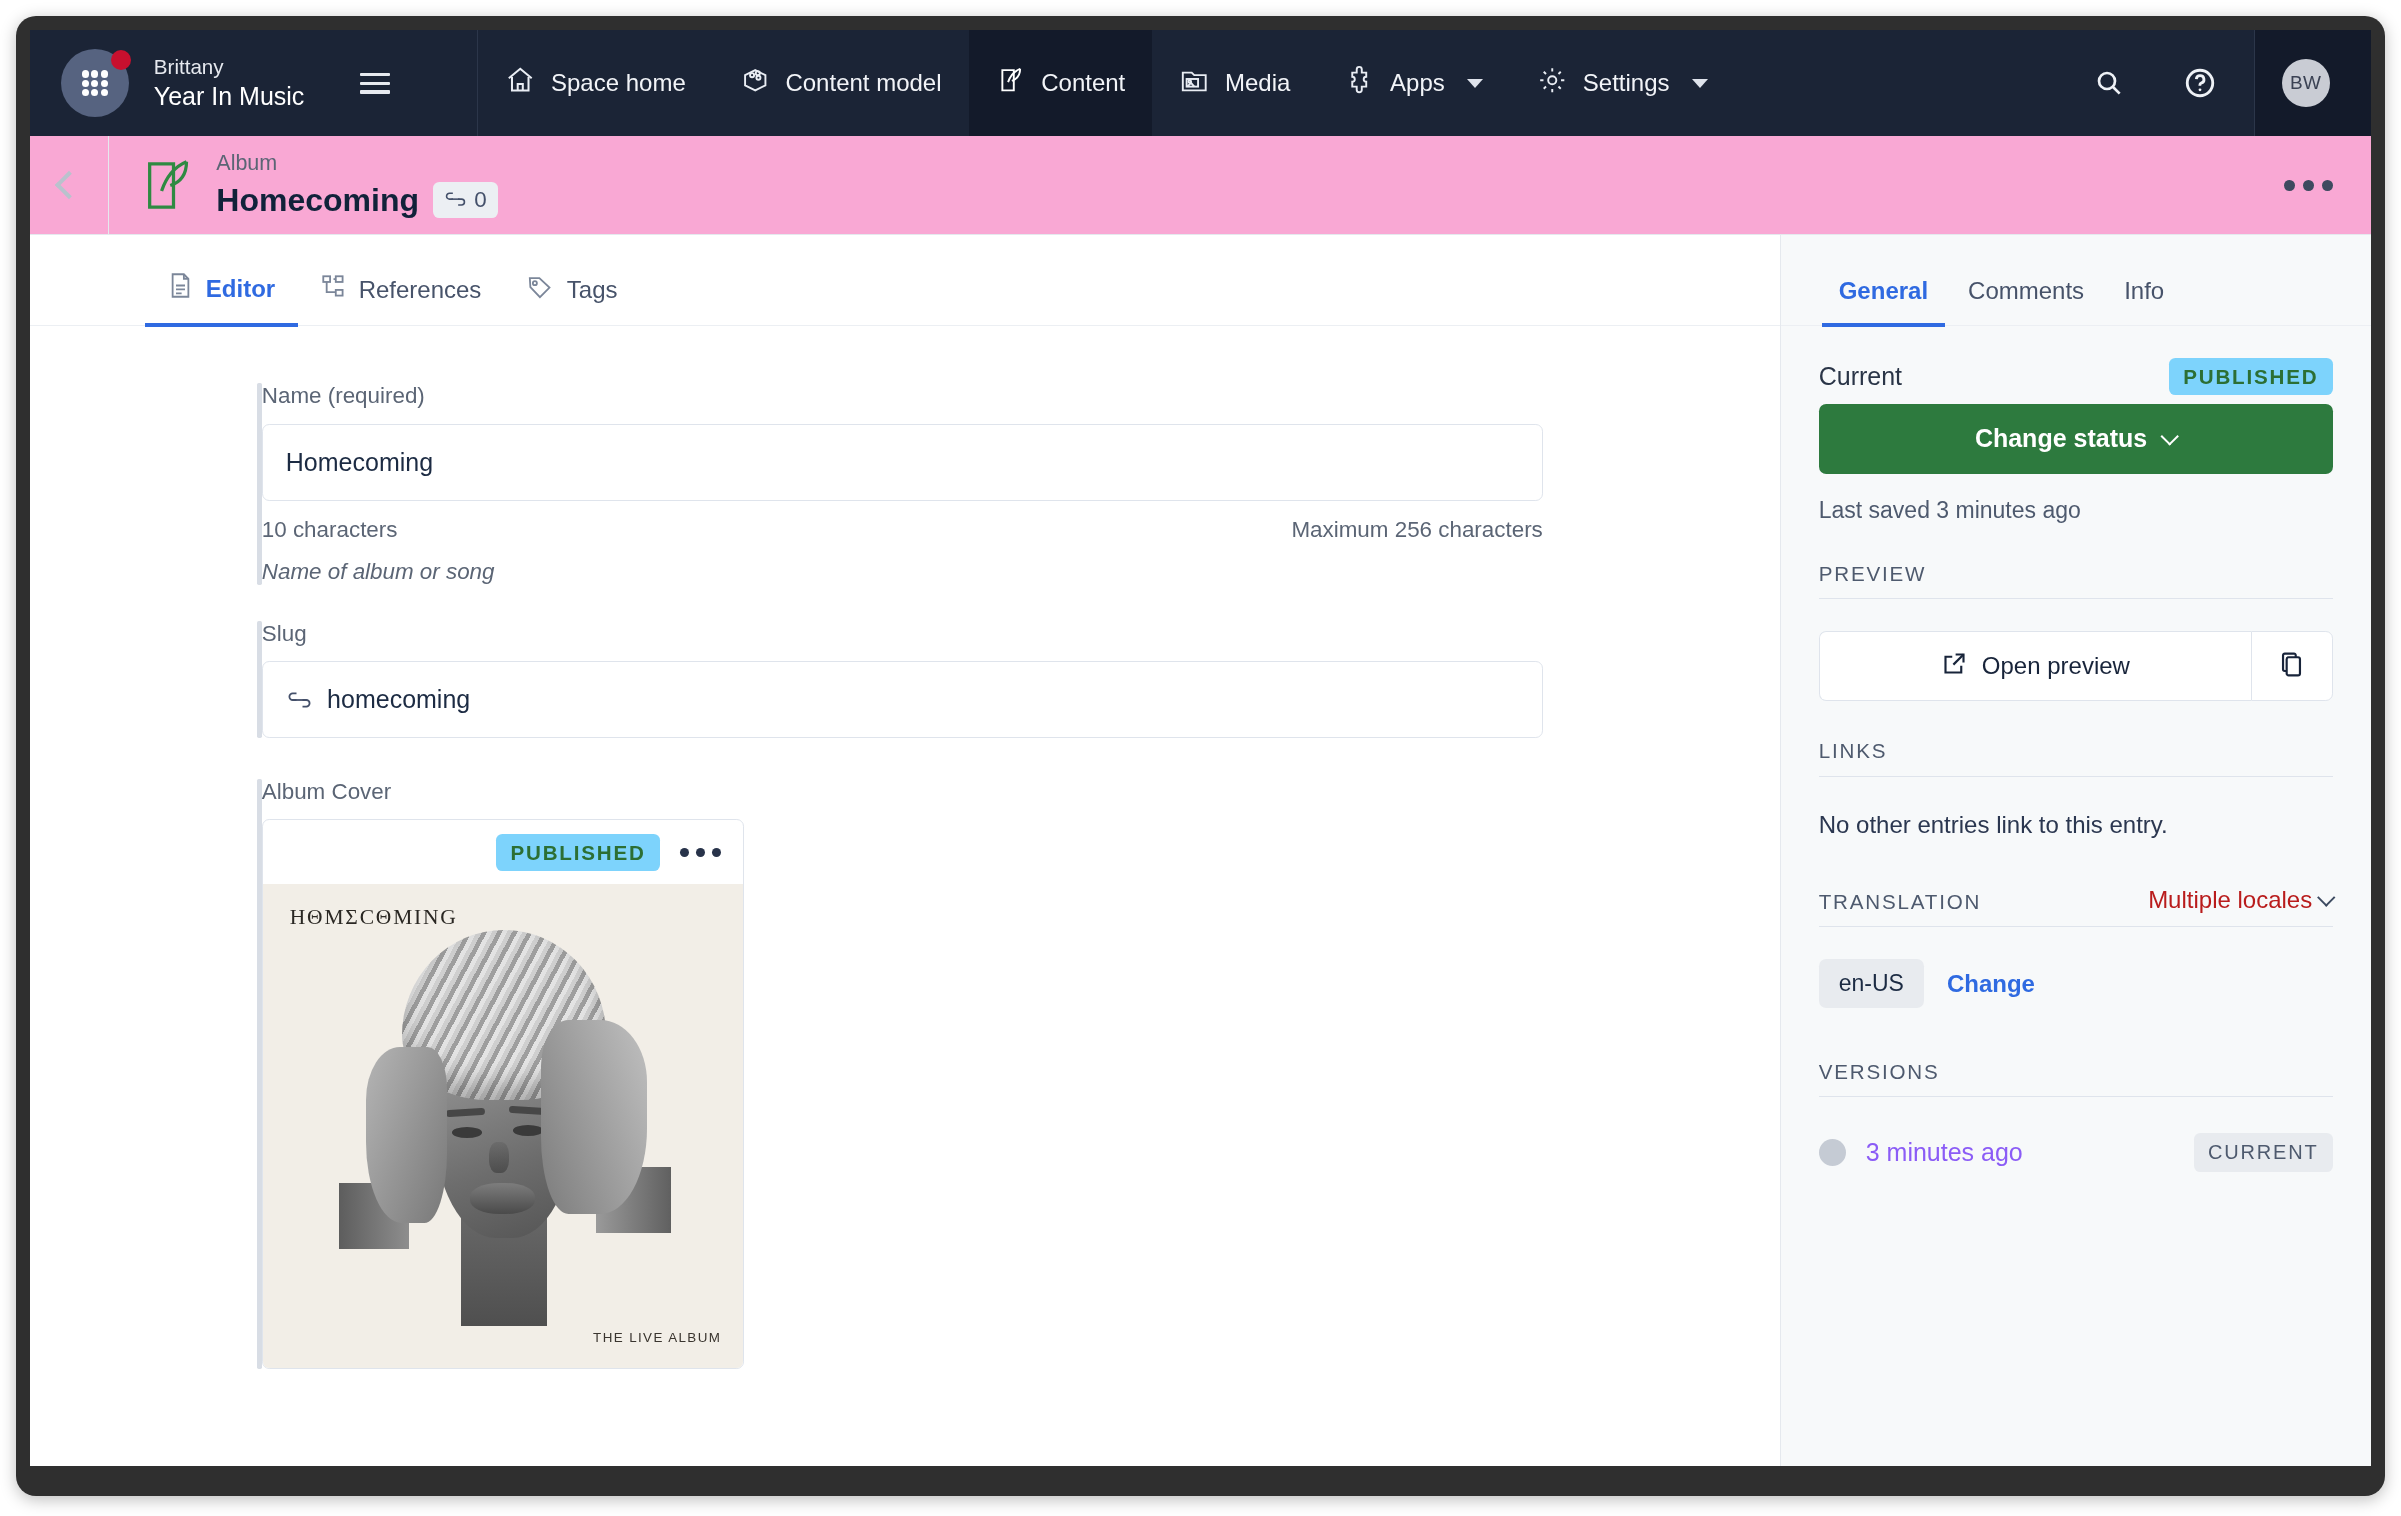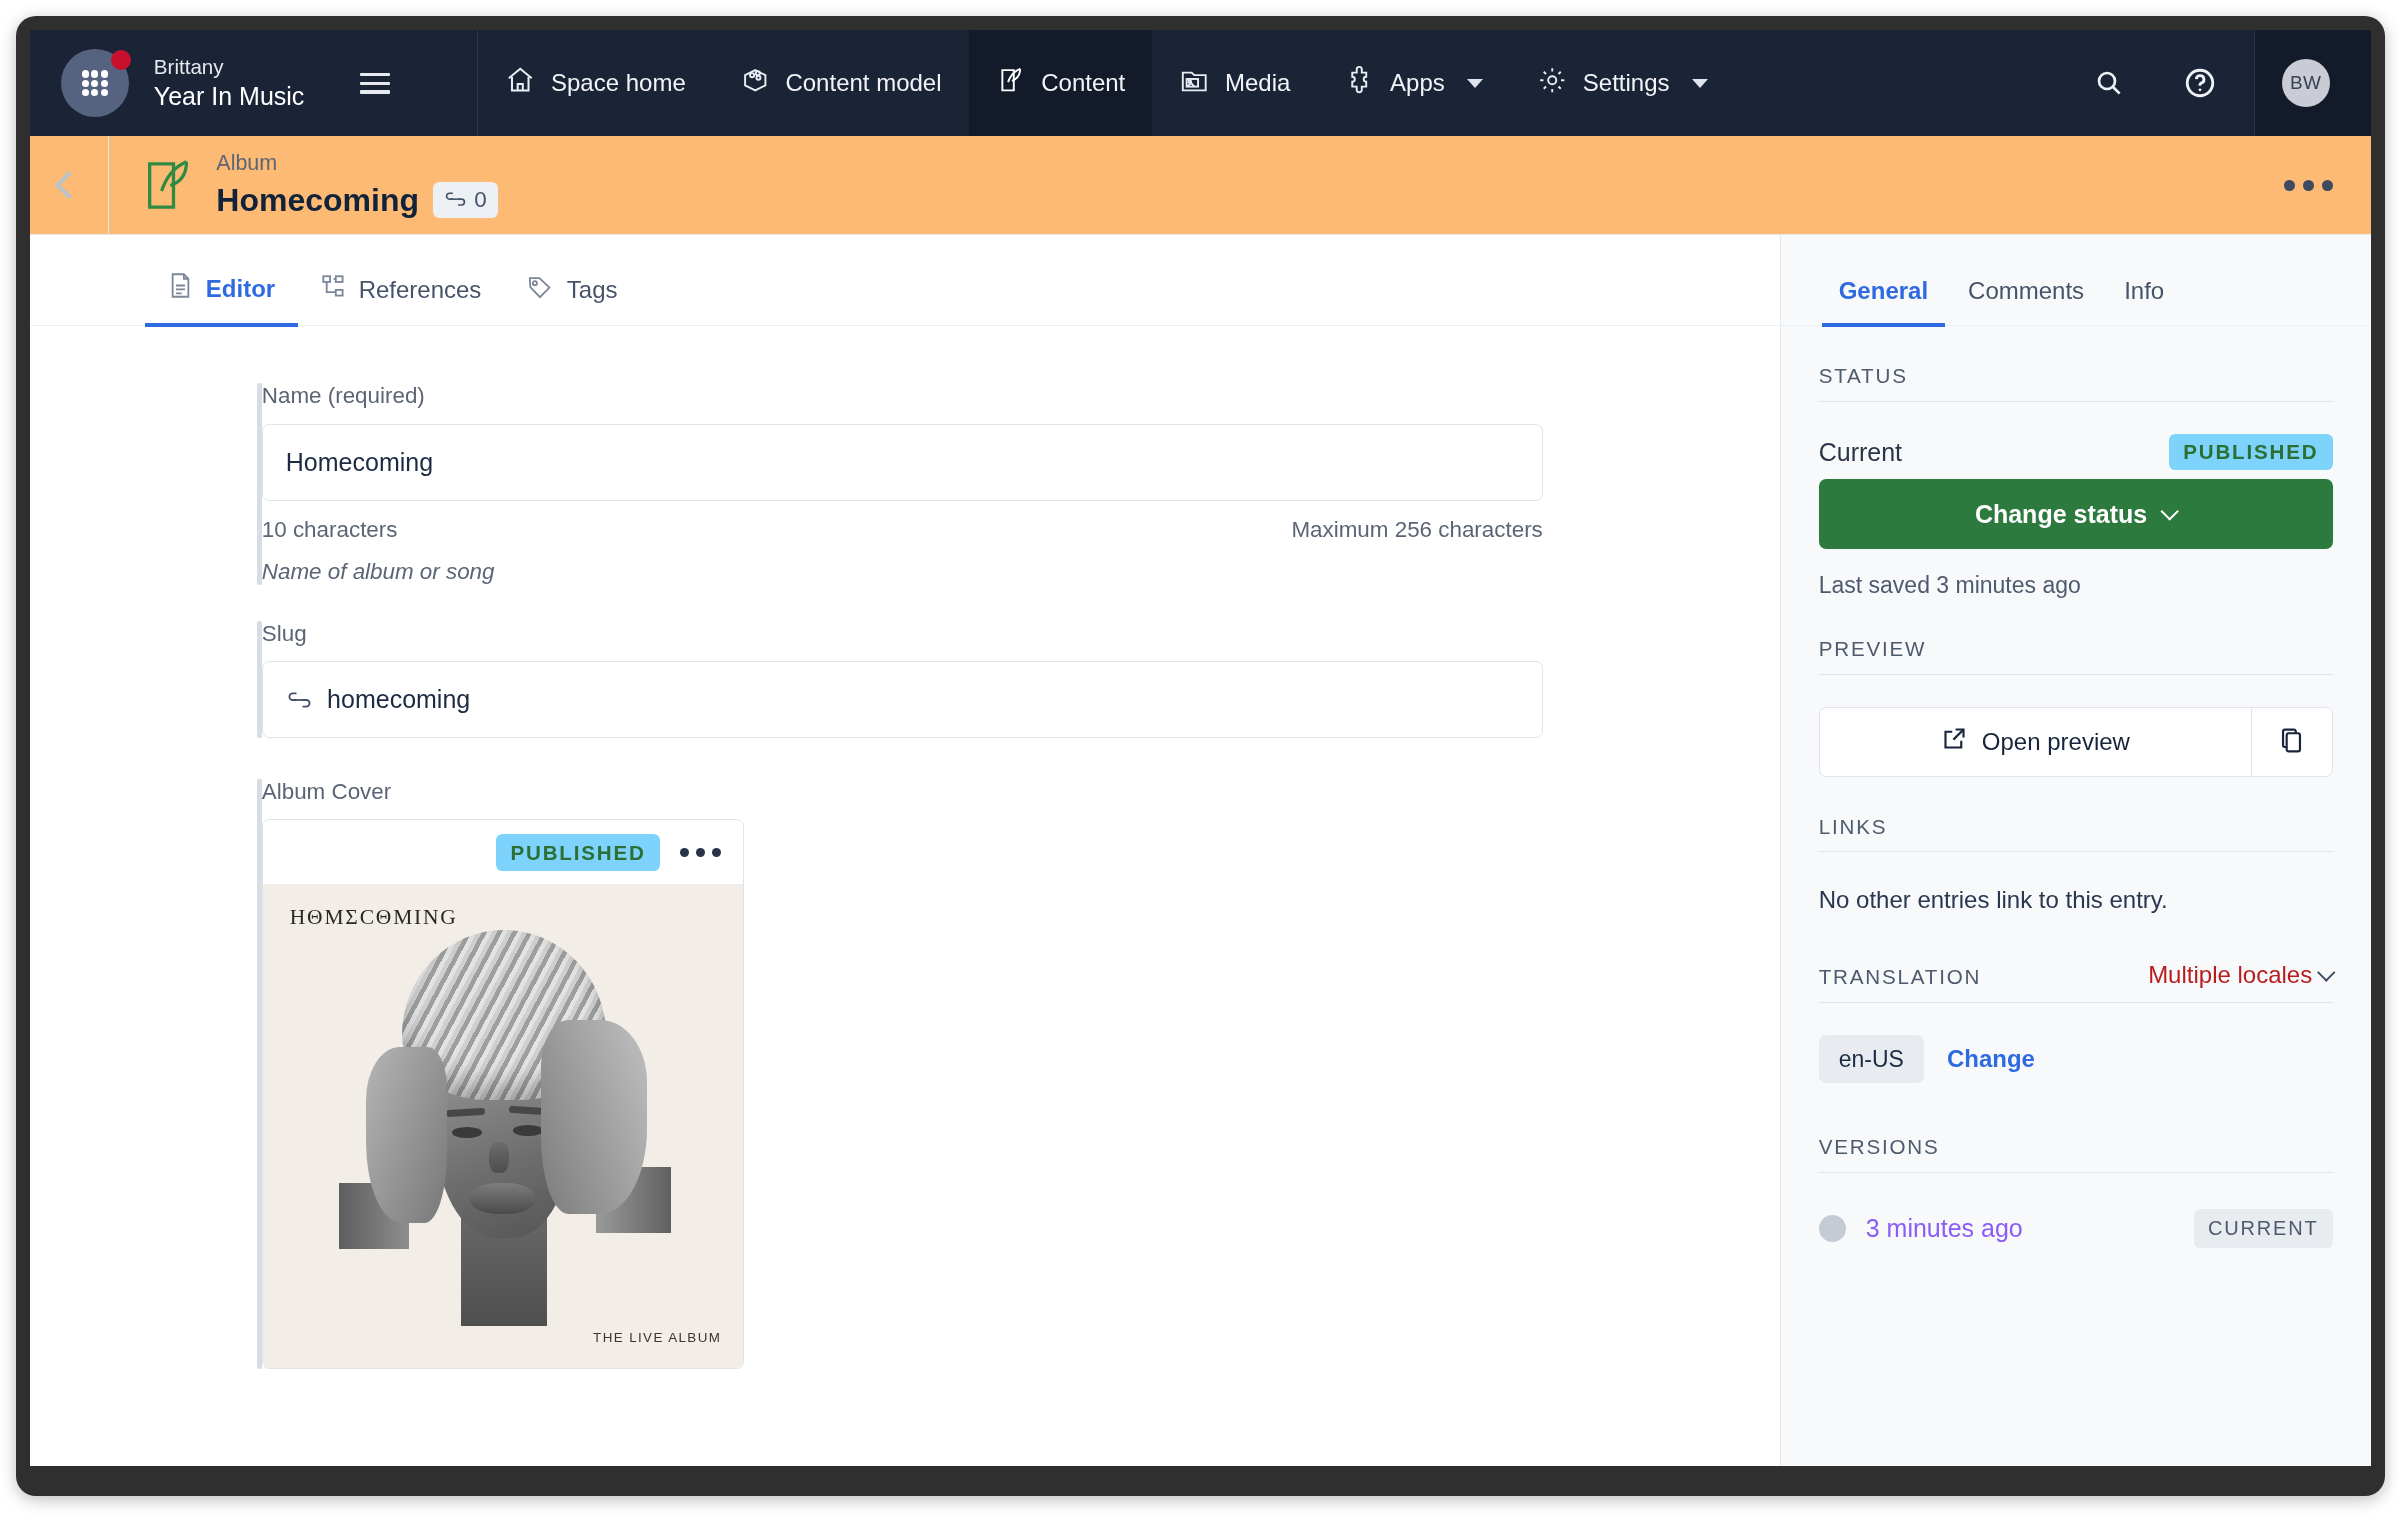--- a/index.html
+++ b/index.html
@@ -95,21 +95,21 @@
     width: 48px; height: 48px; border-radius: 50%;
     background: #c9ccd4; color: #3b4254;
     display: flex; align-items: center; justify-content: center;
     font-size: 19px; letter-spacing: 0.4px;
   }
 
   
   #entry-header {
     display: flex; align-items: center;
     height: 99px;
-    background: #fdba74;
+    background: #f9a8d4;
     border-bottom: 0.9px solid #e5e9ee;
   }
   .back-btn {
     width: 79px; height: 99px;
     display: flex; align-items: center; justify-content: center;
     border-right: 0.9px solid #e5e9ee;
     cursor: pointer;
   }
   .chev-left {
     width: 20px; height: 20px;
@@ -627,23 +627,20 @@
         <div class="stab">
           <span>Comments</span>
         </div>
         <div class="stab">
           <span>Info</span>
         </div>
       </div>
 
       <div class="side-inner">
 
-        <div class="sec-head">
-          <span>STATUS</span>
-        </div>
         <div class="status-row">
           <span class="status-label">Current</span>
           <span class="badge-published">PUBLISHED</span>
         </div>
         <button class="btn-change">
           <span>Change status</span>
           <span class="chev-down"></span>
         </button>
         <div class="last-saved">Last saved 3 minutes ago</div>
 

